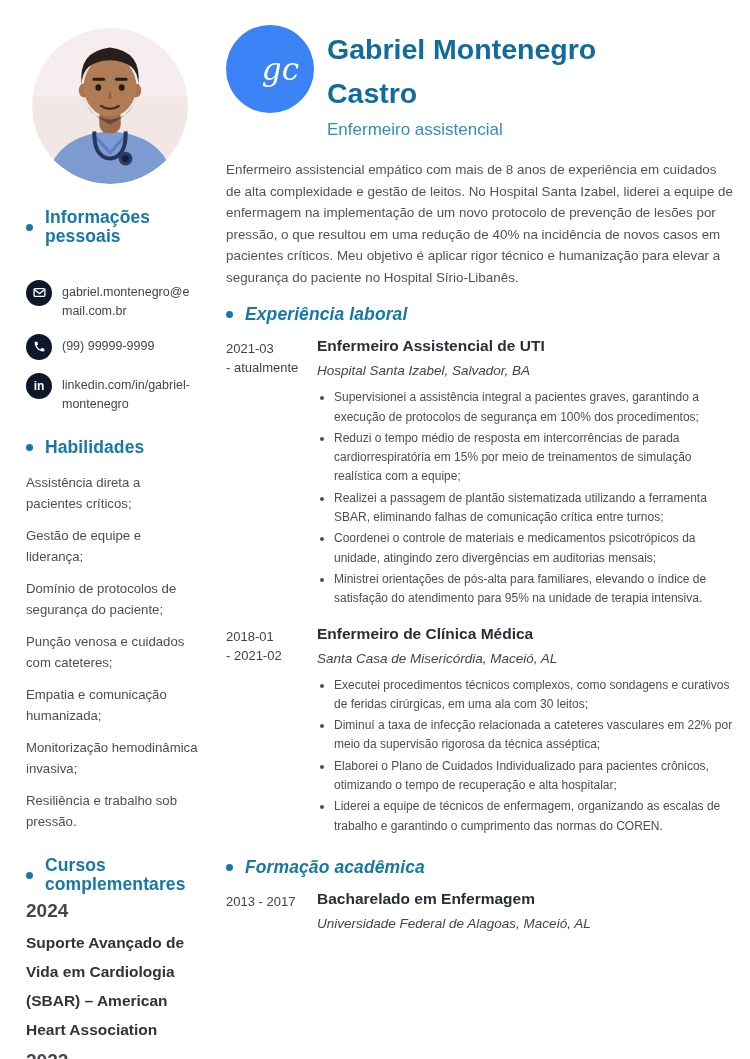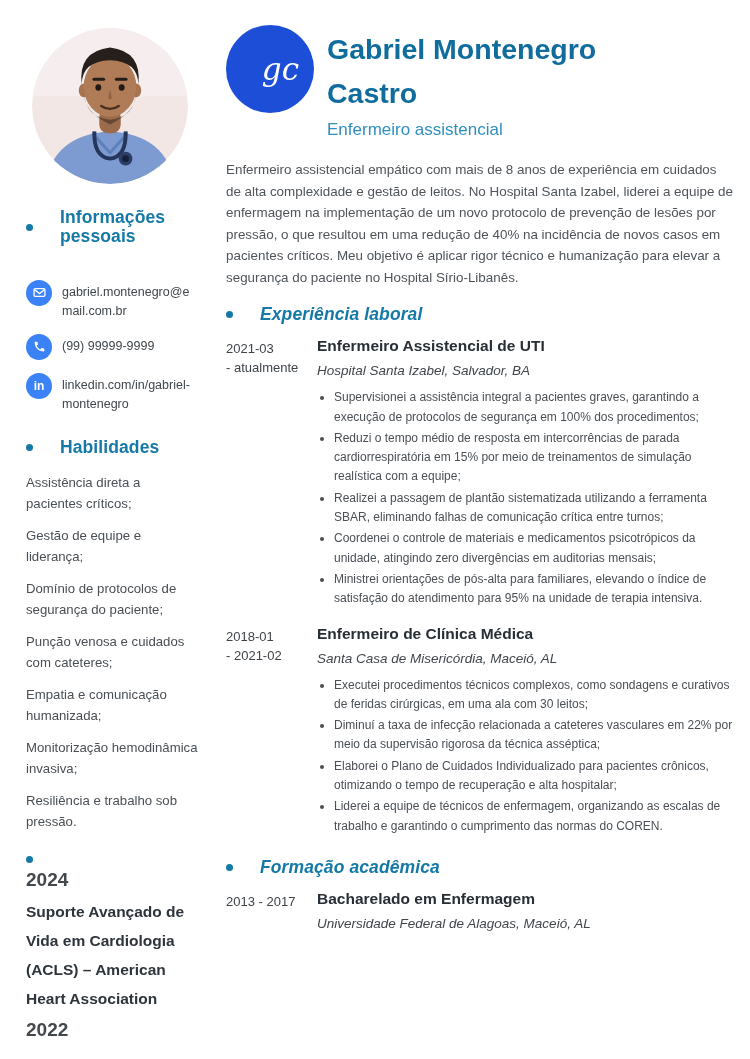--- a/index.html
+++ b/index.html
@@ -5,43 +5,43 @@
   html,body { margin:0; padding:0; background:#ffffff; }
   .page {
     width:750px; height:1059px; background:#fff; overflow:hidden;
     display:flex; font-family:"Liberation Sans", sans-serif; color:#4e545a;
     position:relative; box-sizing:border-box;
   }
   
   .sidebar { flex:0 0 196px; width:196px; padding:28px 0 0 26px; box-sizing:border-box; }
   .photo { width:156px; height:156px; border-radius:50%; overflow:hidden; margin-left:6px; }
   .sec-h {
-    display:flex; align-items:center; gap:27px;
+    display:flex; align-items:center; gap:12px;
     color:#1579a7; font-size:17.5px; font-weight:700; line-height:1.1; letter-spacing:.1px;
   }
   .dot { width:7px; height:7px; border-radius:50%; background:#1579a7; flex:0 0 7px; }
   .sidebar .sec-h { margin-top:24px; }
   .sidebar .sec-h .h-txt { max-width:142px; }
   .contacts { margin-top:33px; }
   .c-item { display:flex; gap:10px; align-items:flex-start; margin-bottom:13px; }
   .c-icon {
-    width:26px; height:26px; border-radius:50%; background:#3b82f6; color:#fff;
+    width:26px; height:26px; border-radius:50%; background:#0f172a; color:#fff;
     display:flex; align-items:center; justify-content:center; flex:0 0 26px;
     font-size:12px; font-weight:700;
   }
   .c-text { font-size:12.5px; line-height:19px; color:#3f464c; width:150px; word-break:break-all; padding-top:3px; }
   .skills { margin-top:15px; }
   .skill { font-size:13.2px; line-height:21px; color:#494f55; width:172px; margin-bottom:11px; }
   .course-year { font-size:19px; color:#43484d; margin-top:6px;font-weight:bold; }
   .course-name { font-size:15.5px; font-weight:700; color:#2e343b; line-height:29px; width:174px; margin-top:6px; }
   
   .main { flex:1; padding:25px 15px 0 30px; box-sizing:border-box; }
   .hdr { display:flex; align-items:flex-start; gap:13px; margin-bottom:19px; }
   .mono {
-    width:88px; height:88px; border-radius:50%; background:#1d4ed8; flex:0 0 88px;
+    width:88px; height:88px; border-radius:50%; background:#3b82f6; flex:0 0 88px;
     color:#fff; font-family:"DejaVu Serif", serif; font-style:italic; font-size:31px;
     display:flex; align-items:center; justify-content:flex-end;
     padding-right:15px; box-sizing:border-box;
   }
   .name { font-size:28.5px; font-weight:700; color:#0f6c9d; line-height:44px; max-width:330px; margin-top:2px; }
   .job-title { font-size:17px; color:#2f8fbf; margin-top:5px; }
   .summary { font-size:13.4px; line-height:21.5px; color:#4e545a; margin:0 0 17px 0; }
   .main .sec-h { margin:0 0 13px 0;font-style:italic; }
   .entry { display:flex; margin-bottom:14px; }
   .entry-dates { flex:0 0 91px; font-size:13px; color:#3e444a; line-height:19px; padding-top:2px; }
@@ -130,25 +130,26 @@
       <div class="skill">Gestão de equipe e liderança;</div>
       <div class="skill">Domínio de protocolos de segurança do paciente;</div>
       <div class="skill">Punção venosa e cuidados com cateteres;</div>
       <div class="skill">Empatia e comunicação humanizada;</div>
       <div class="skill">Monitorização hemodinâmica invasiva;</div>
       <div class="skill">Resiliência e trabalho sob pressão.</div>
     </div>
 
     <div class="sec-h">
       <span class="dot"></span>
+      <span class="h-txt">Cursos complementares</span>
     </div>
 
     <div>
       <div class="course-year">2024</div>
-      <div class="course-name">Suporte Avançado de Vida em Cardiologia (ACLS) – American Heart Association</div>
+      <div class="course-name">Suporte Avançado de Vida em Cardiologia (SBAR) – American Heart Association</div>
       <div class="course-year">2022</div>
 
     </div>
 
   </aside>
 
   <main class="main">
 
     <div class="hdr">
       <div class="mono">gc</div>

